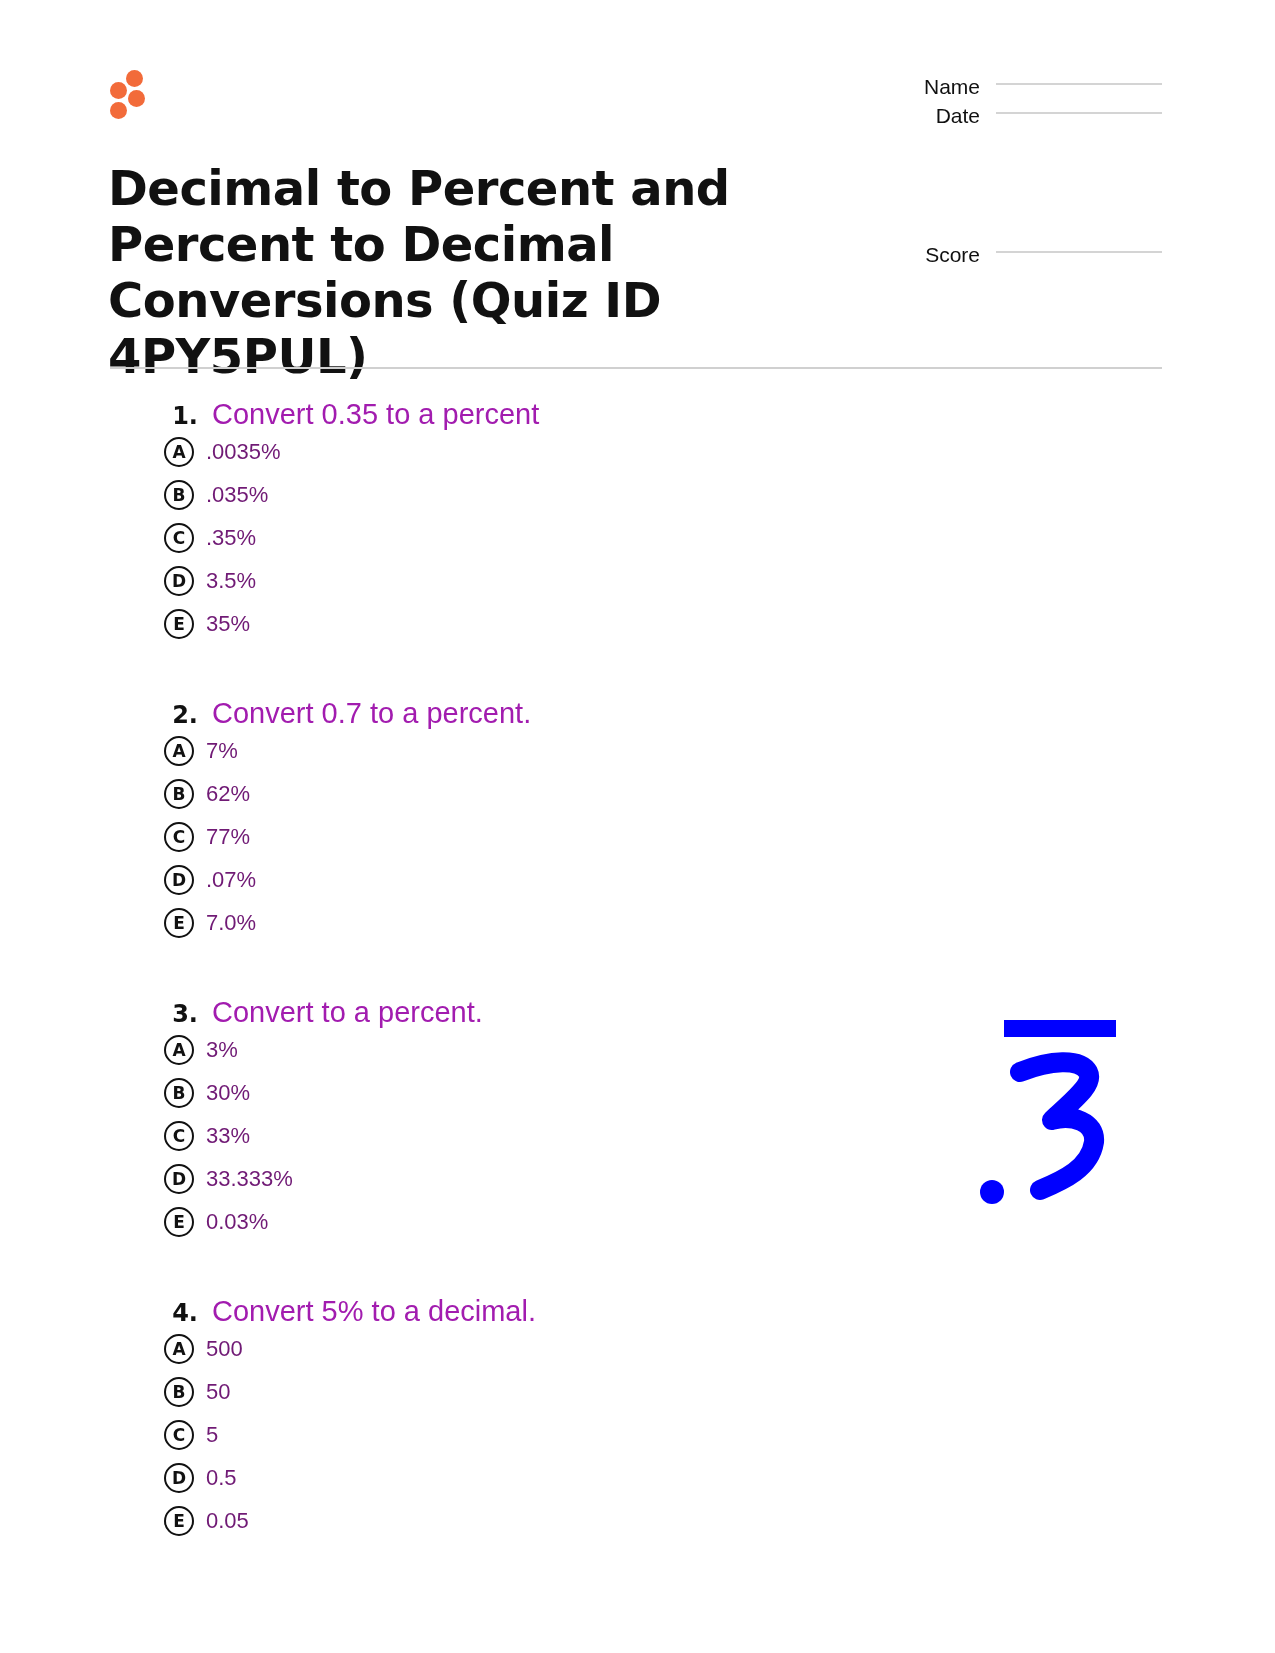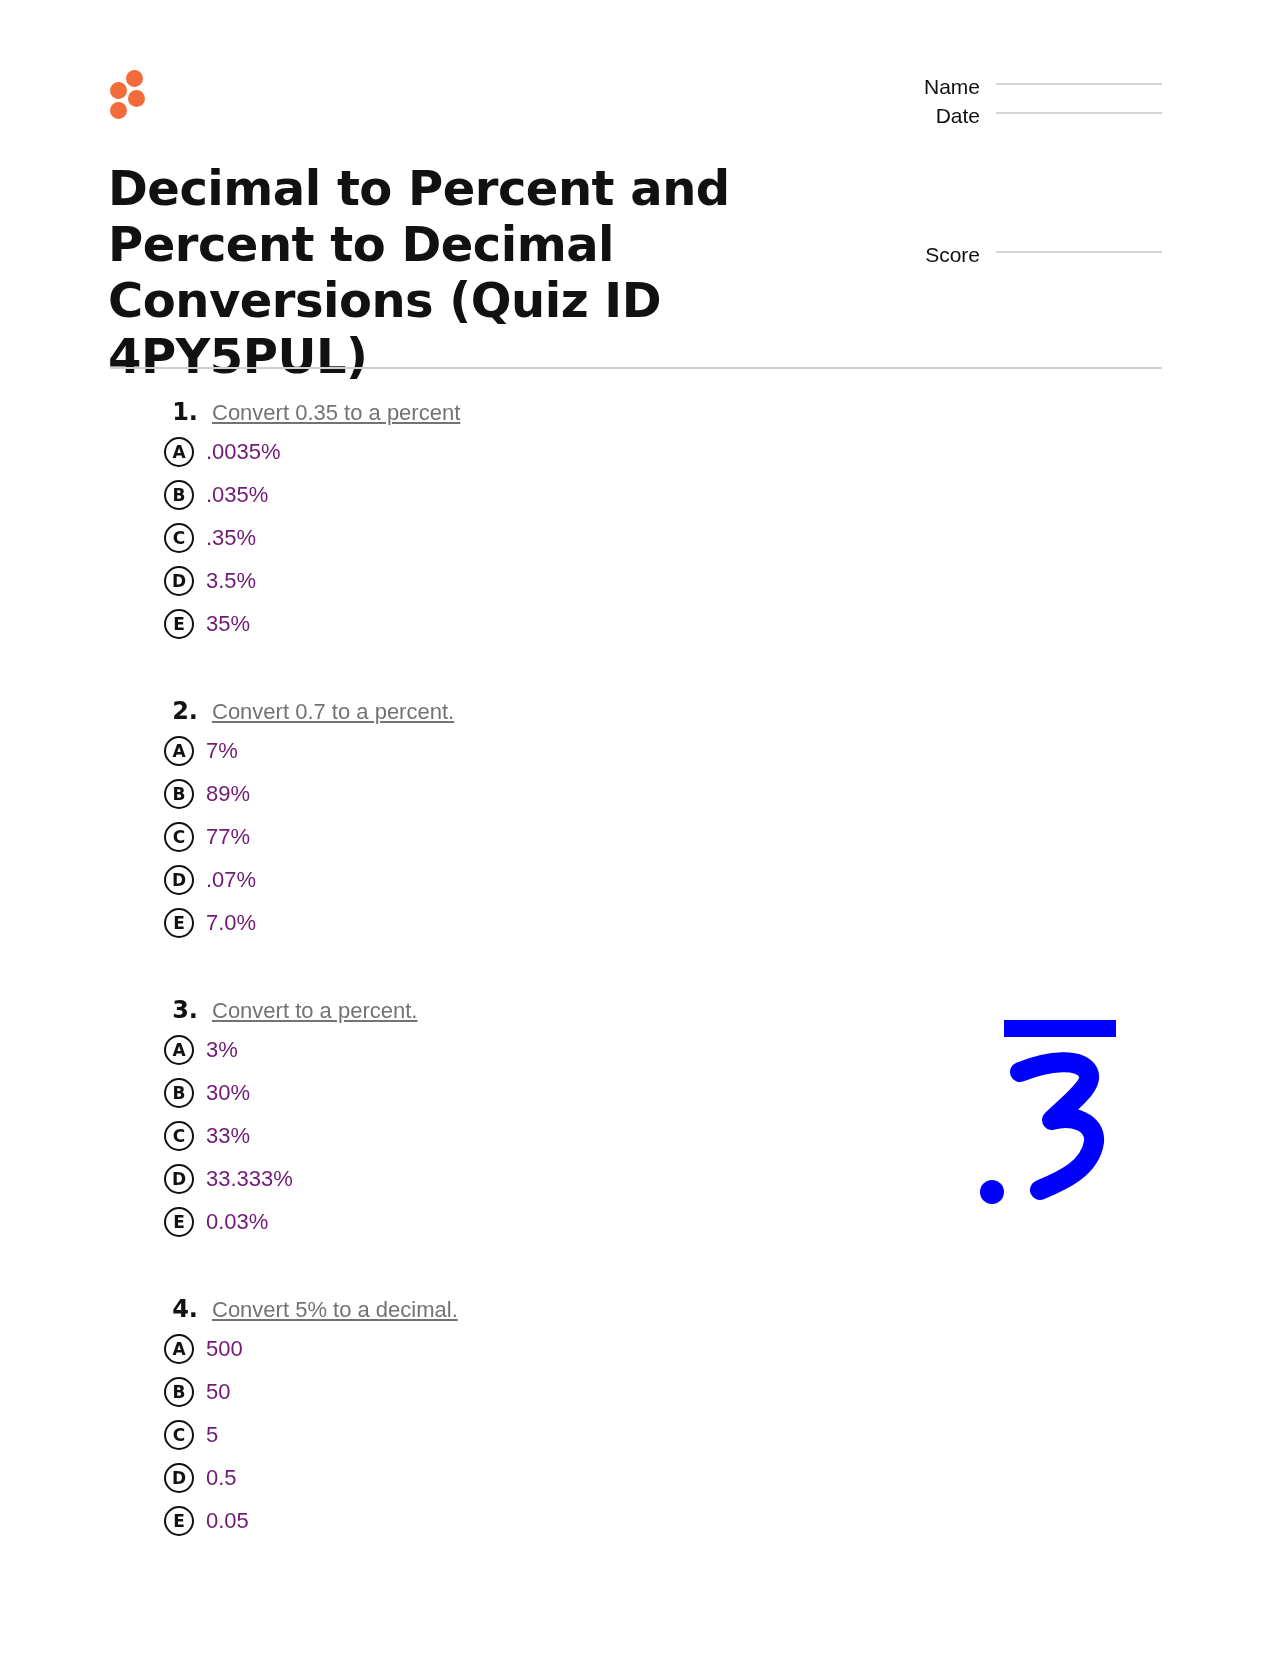--- a/index.html
+++ b/index.html
@@ -12,21 +12,21 @@
   .fields { position: absolute; left: 880px; }
   .field-row { display: flex; align-items: center; height: 29px; }
   .field-label { width: 100px; text-align: right; font-size: 21px; color: #111; padding-right: 16px; }
   .field-line { width: 166px; border-bottom: 2px solid #d4d4d4; margin-bottom: 6px; }
   .title { position: absolute; left: 108px; top: 160px; width: 760px; font-size: 48px; font-weight: bold;
            line-height: 56px; color: #111; font-family: "DejaVu Sans", sans-serif; letter-spacing: -0.5px; }
   .divider { position: absolute; left: 110px; top: 367px; width: 1052px; height: 2px; background: #d0d0d0; }
   .question { position: absolute; left: 164px; }
   .q-head { display: flex; align-items: baseline; height: 32px; }
   .q-num { width: 48px; font-size: 24px; font-weight: bold; text-align: right; padding-right: 14px; box-sizing: border-box; font-family: "DejaVu Sans", sans-serif; }
-  .q-text { font-size: 22px; color: #737373; text-decoration: underline; }
+  .q-text { font-size: 29px; color: #a21caf; }
   .choice { display: flex; align-items: center; height: 43px; }
   .bubble { width: 30px; height: 30px; border: 2px solid #111; border-radius: 50%; box-sizing: border-box;
             display: flex; align-items: center; justify-content: center; font-weight: bold; font-size: 17px;
             margin-left: 0px; margin-right: 12px; font-family: "DejaVu Sans", sans-serif; }
   .choice-text { font-size: 22px; color: #701a75; }
   .q-image { position: absolute; left: 980px; top: 1020px; width: 140px; height: 190px; }
 </style>
 </head>
 <body>
 
@@ -92,21 +92,21 @@
   <div class="q-head">
     <span class="q-num">2.</span>
     <span class="q-text">Convert 0.7 to a percent.</span>
   </div>
   <div class="choice">
       <span class="bubble">A</span>
       <span class="choice-text">7%</span>
     </div>
   <div class="choice">
       <span class="bubble">B</span>
-      <span class="choice-text">89%</span>
+      <span class="choice-text">62%</span>
     </div>
   <div class="choice">
       <span class="bubble">C</span>
       <span class="choice-text">77%</span>
     </div>
   <div class="choice">
       <span class="bubble">D</span>
       <span class="choice-text">.07%</span>
     </div>
   <div class="choice">

